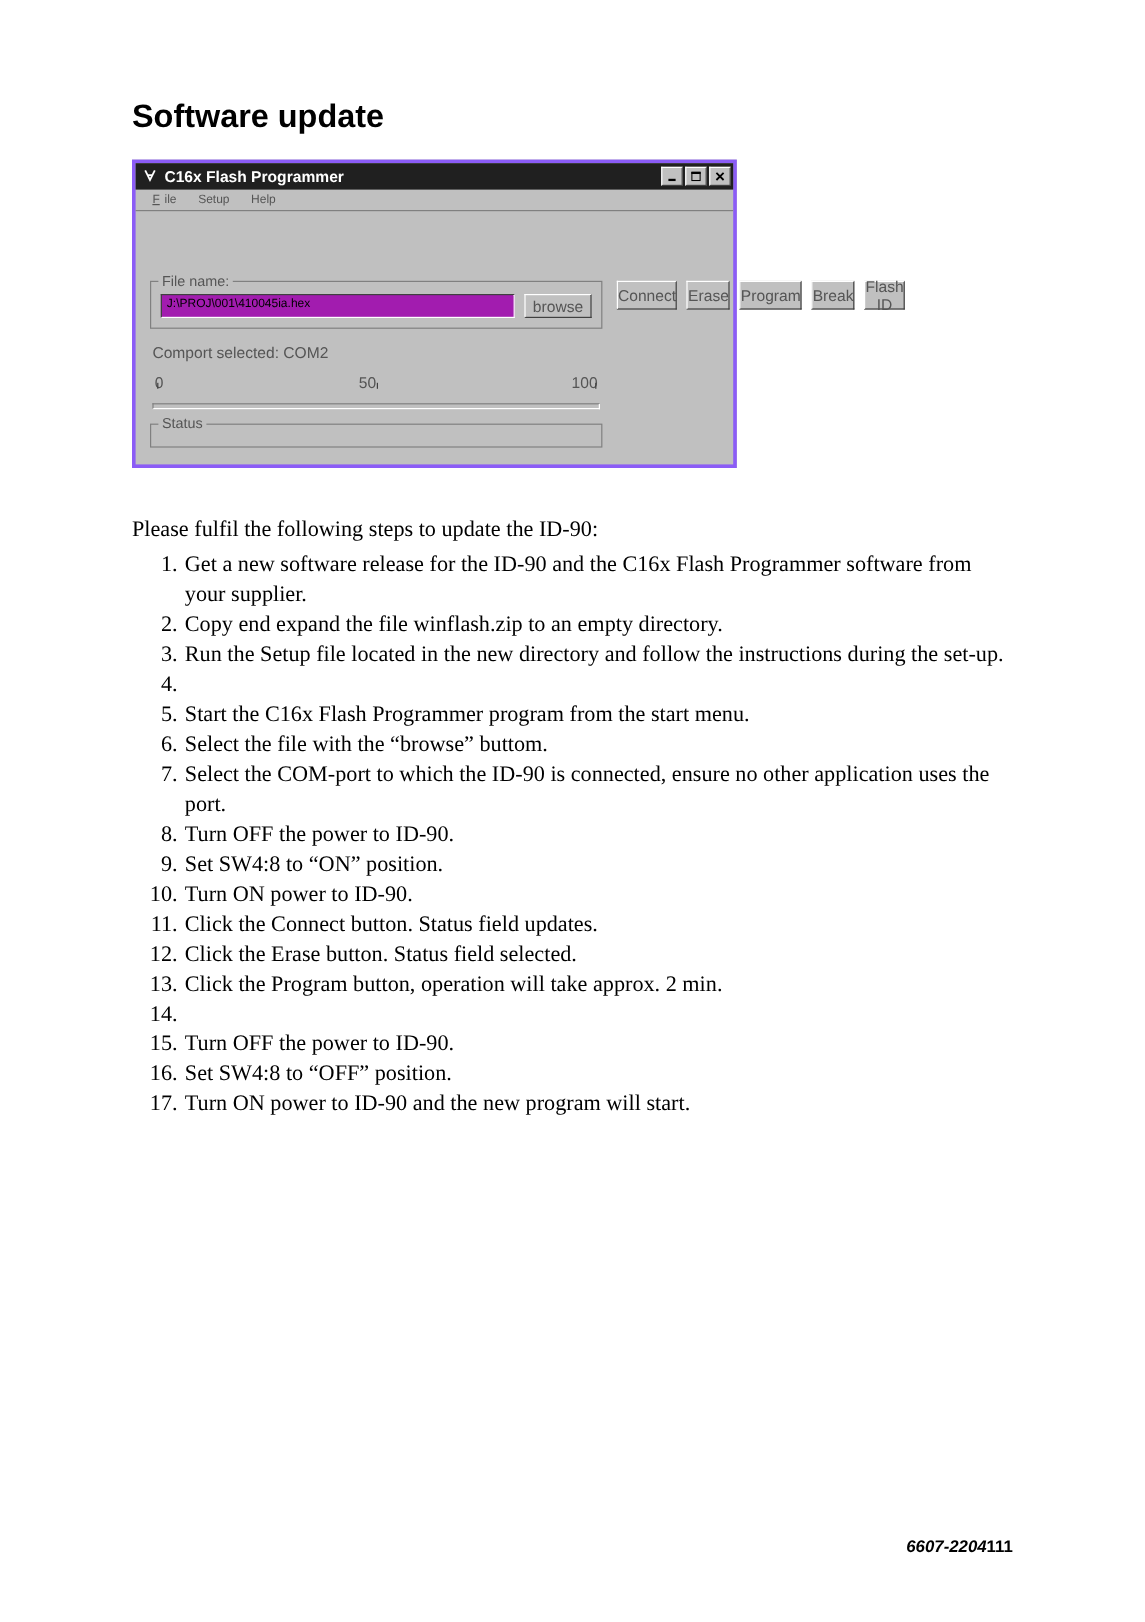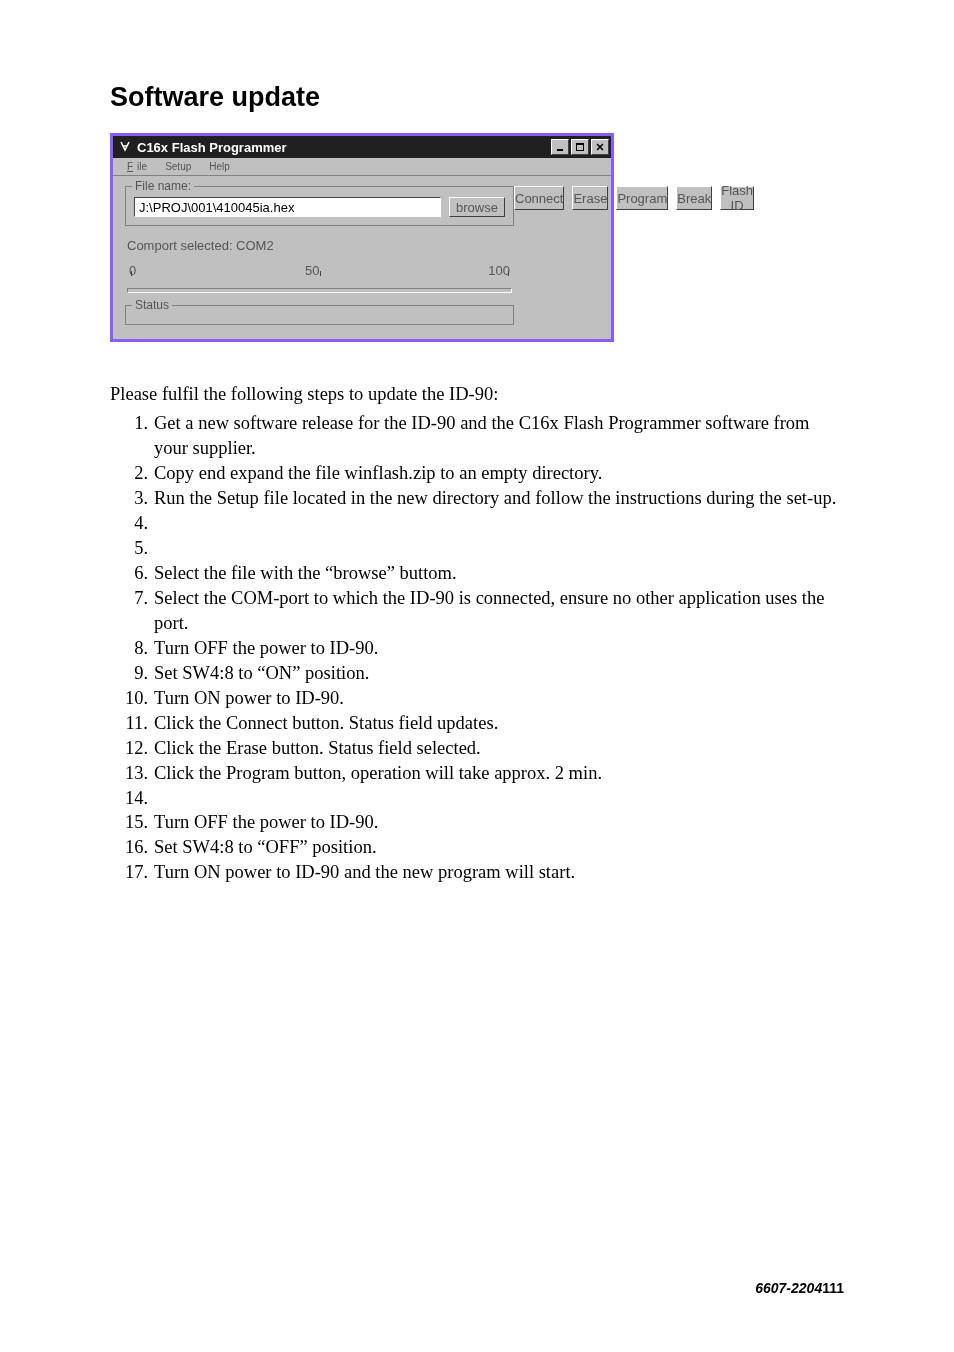--- a/index.html
+++ b/index.html
@@ -83,21 +83,22 @@
     }
     .menubar span {
       padding: 1px 4px;
     }
     .menubar .u {
       text-decoration: underline;
     }
     .client {
       padding: 10px 12px 14px 12px;
       display: flex;
-      gap: 0;
+      gap: 12px;
+      margin-top: 48px;
     }
     .left-col {
       flex: 1;
     }
     .right-col {
       width: 85px;
       display: flex;
       flex-direction: row;
       gap: 8px;
     }
@@ -116,28 +117,28 @@
       font-size: 12px;
       color: #555;
     }
     .file-row {
       display: flex;
       gap: 8px;
       align-items: center;
     }
     .text-input {
       flex: 1;
-      background: #ffffff;
+      background: #a21caf;
       border-top: 1px solid #404040;
       border-left: 1px solid #404040;
       border-right: 1px solid #fff;
       border-bottom: 1px solid #fff;
       padding: 2px 4px;
       font-family: Arial, Helvetica, sans-serif;
-      font-size: 13px;
+      font-size: 10px;
       height: 20px;
     }
     .win-btn {
       background: #c0c0c0;
       border-top: 1.5px solid #fff;
       border-left: 1.5px solid #fff;
       border-right: 1.5px solid #404040;
       border-bottom: 1.5px solid #404040;
       font-family: Arial, Helvetica, sans-serif;
       font-size: 13px;
@@ -319,20 +320,21 @@
       </div>
       <div class="step">
         <div class="step-num">3.</div>
         <div class="step-text">Run the Setup file located in the new directory and follow the instructions during the set-up.</div>
       </div>
       <div class="step">
         <div class="step-num">4.</div>
       </div>
       <div class="step">
         <div class="step-num">5.</div>
+        <div class="step-text">Start the C16x Flash Programmer program from the start menu.</div>
       </div>
       <div class="step">
         <div class="step-num">6.</div>
         <div class="step-text">Select the file with the “browse” buttom.</div>
       </div>
       <div class="step">
         <div class="step-num">7.</div>
         <div class="step-text">Select the COM-port to which the ID-90 is connected, ensure no other application uses the port.</div>
       </div>
       <div class="step">

